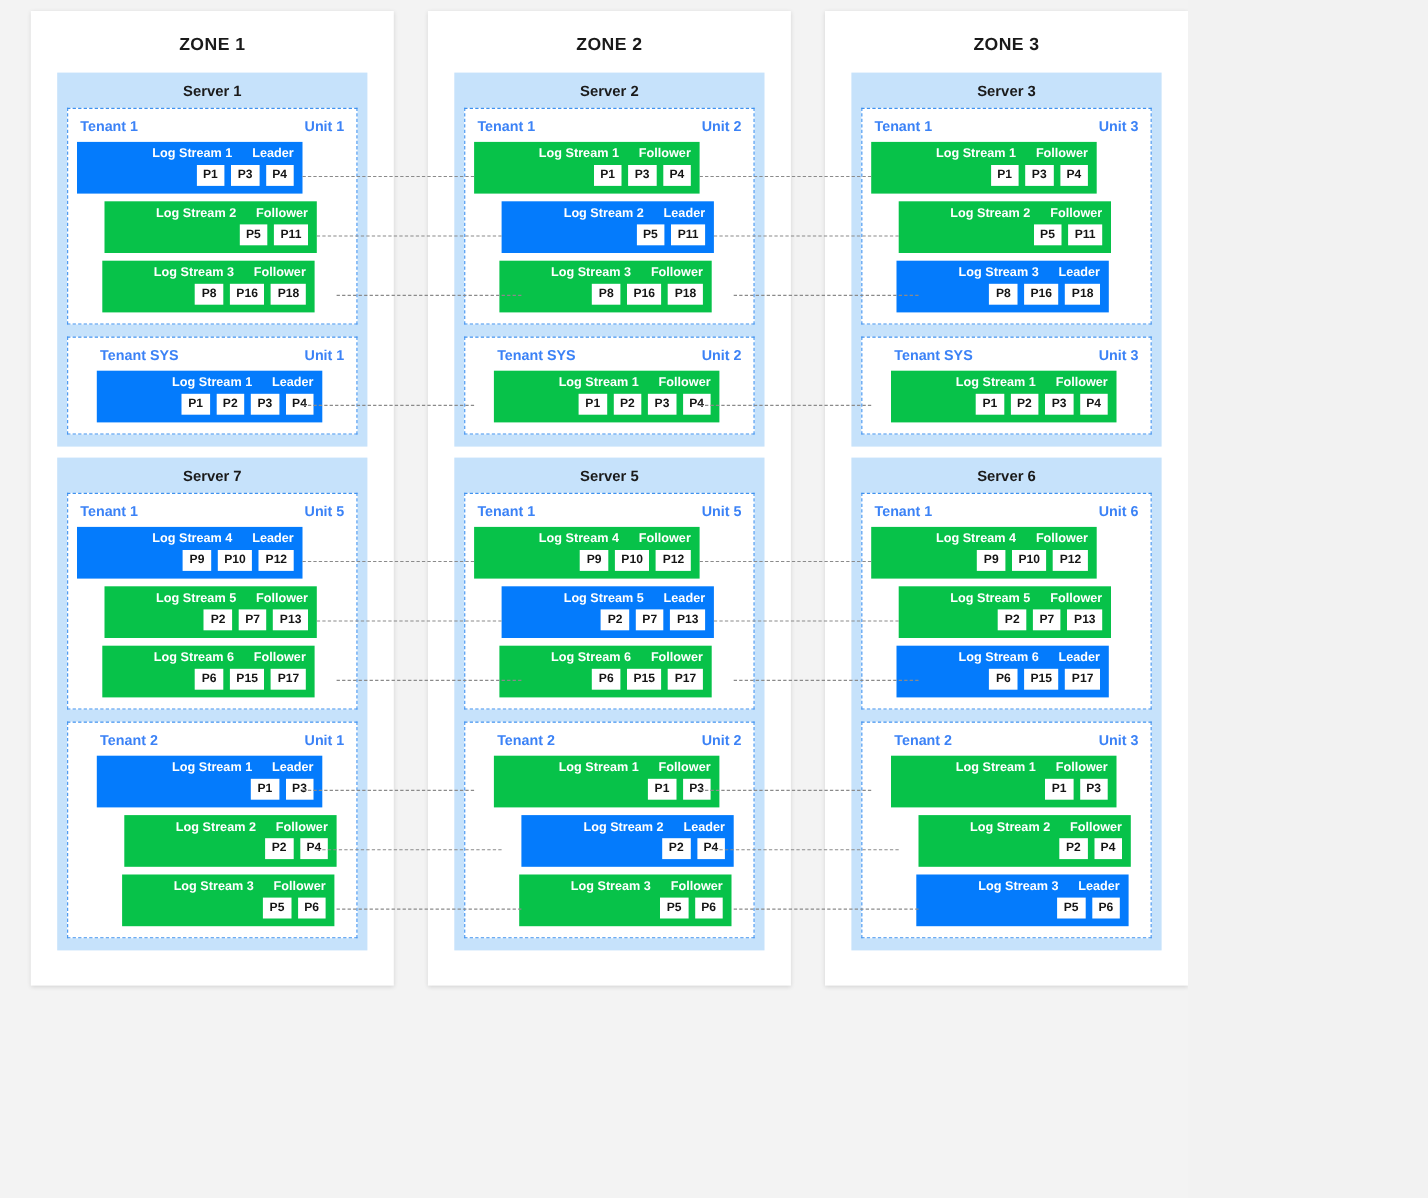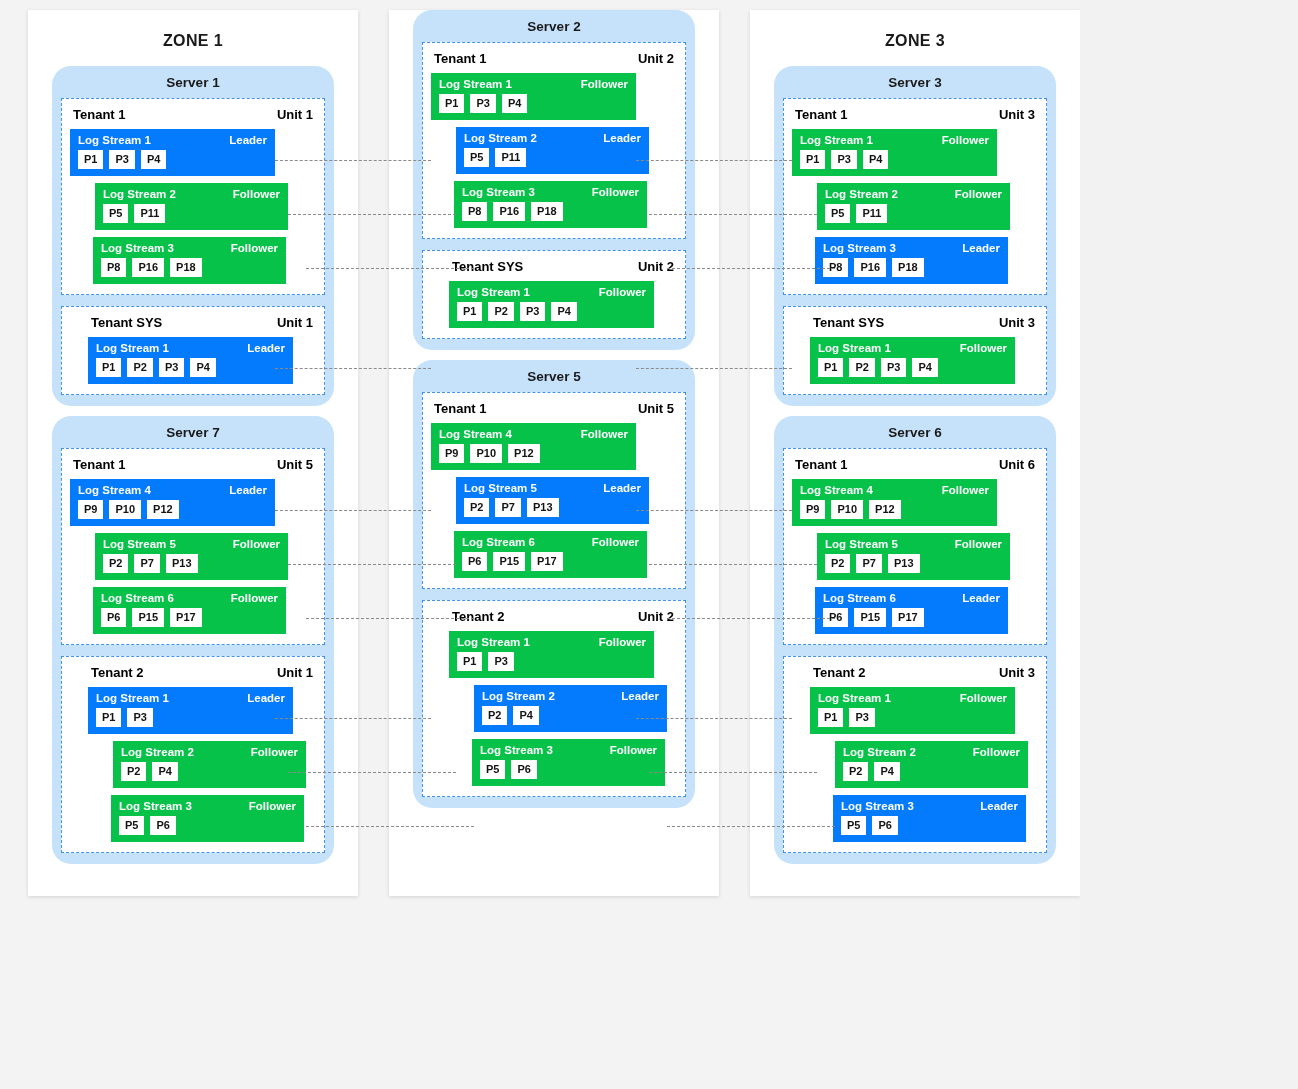--- a/index.html
+++ b/index.html
@@ -38,21 +38,20 @@
     color: #1a1a1a;
     letter-spacing: 0.4px;
     padding: 22px 0 16px 0;
   }
 
   
   .server {
     background: #c6e2fb;
     margin: 0 24px 10px 24px;
     padding: 9px 0 11px 0;
-    border-radius: 19px;
   }
   .server-title {
     text-align: center;
     font-size: 13.5px;
     font-weight: bold;
     color: #1a1a1a;
     margin-bottom: 8px;
   }
 
   
@@ -63,46 +62,47 @@
     padding: 8px 8px 10px 8px;
     box-sizing: border-box;
   }
   .tenant:last-child { margin-bottom: 0; padding-left: 26px; }
   .tenant-head {
     display: flex;
     justify-content: space-between;
     align-items: baseline;
     font-size: 13px;
     font-weight: bold;
-    color: #000000;
+    color: #3b82f6;
     padding: 0 3px 7px 3px;
   }
 
   
   .stream {
     box-sizing: border-box;
     padding: 5px 8px 7px 8px;
     margin-bottom: 7px;
   }
   .stream:last-child { margin-bottom: 0; }
   .stream.leader   { background: #047bfc; }
   .stream.follower { background: #07c249; }
   .stream-head {
     display: flex;
-    justify-content: space-between;
+    justify-content: flex-end;
     align-items: baseline;
     color: #ffffff;
     font-size: 11.5px;
     font-weight: bold;
     padding-bottom: 4px;
   }
   .stream-role { padding-left: 18px; }
   .parts {
     display: flex;
     gap: 6px;
+    justify-content: flex-end;
   }
   .part {
     background: #ffffff;
     color: #141414;
     font-size: 11px;
     font-weight: bold;
     min-width: 24px;
     text-align: center;
     padding: 3px 6px 4px 6px;
     box-sizing: border-box;
@@ -293,20 +293,21 @@
               </div>
               <div class="parts">
                 <div class="part">P5</div>
                 <div class="part">P6</div>
               </div>
             </div>
           </div>
         </div>
       </div>
       <div class="zone-card">
+        <div class="zone-title">ZONE 2</div>
         <div class="server">
           <div class="server-title">Server 2</div>
           <div class="tenant">
             <div class="tenant-head">
               <span>Tenant 1</span>
               <span>Unit 2</span>
             </div>
             <div class="stream follower ind-0">
               <div class="stream-head">
                 <span>Log Stream 1</span>

